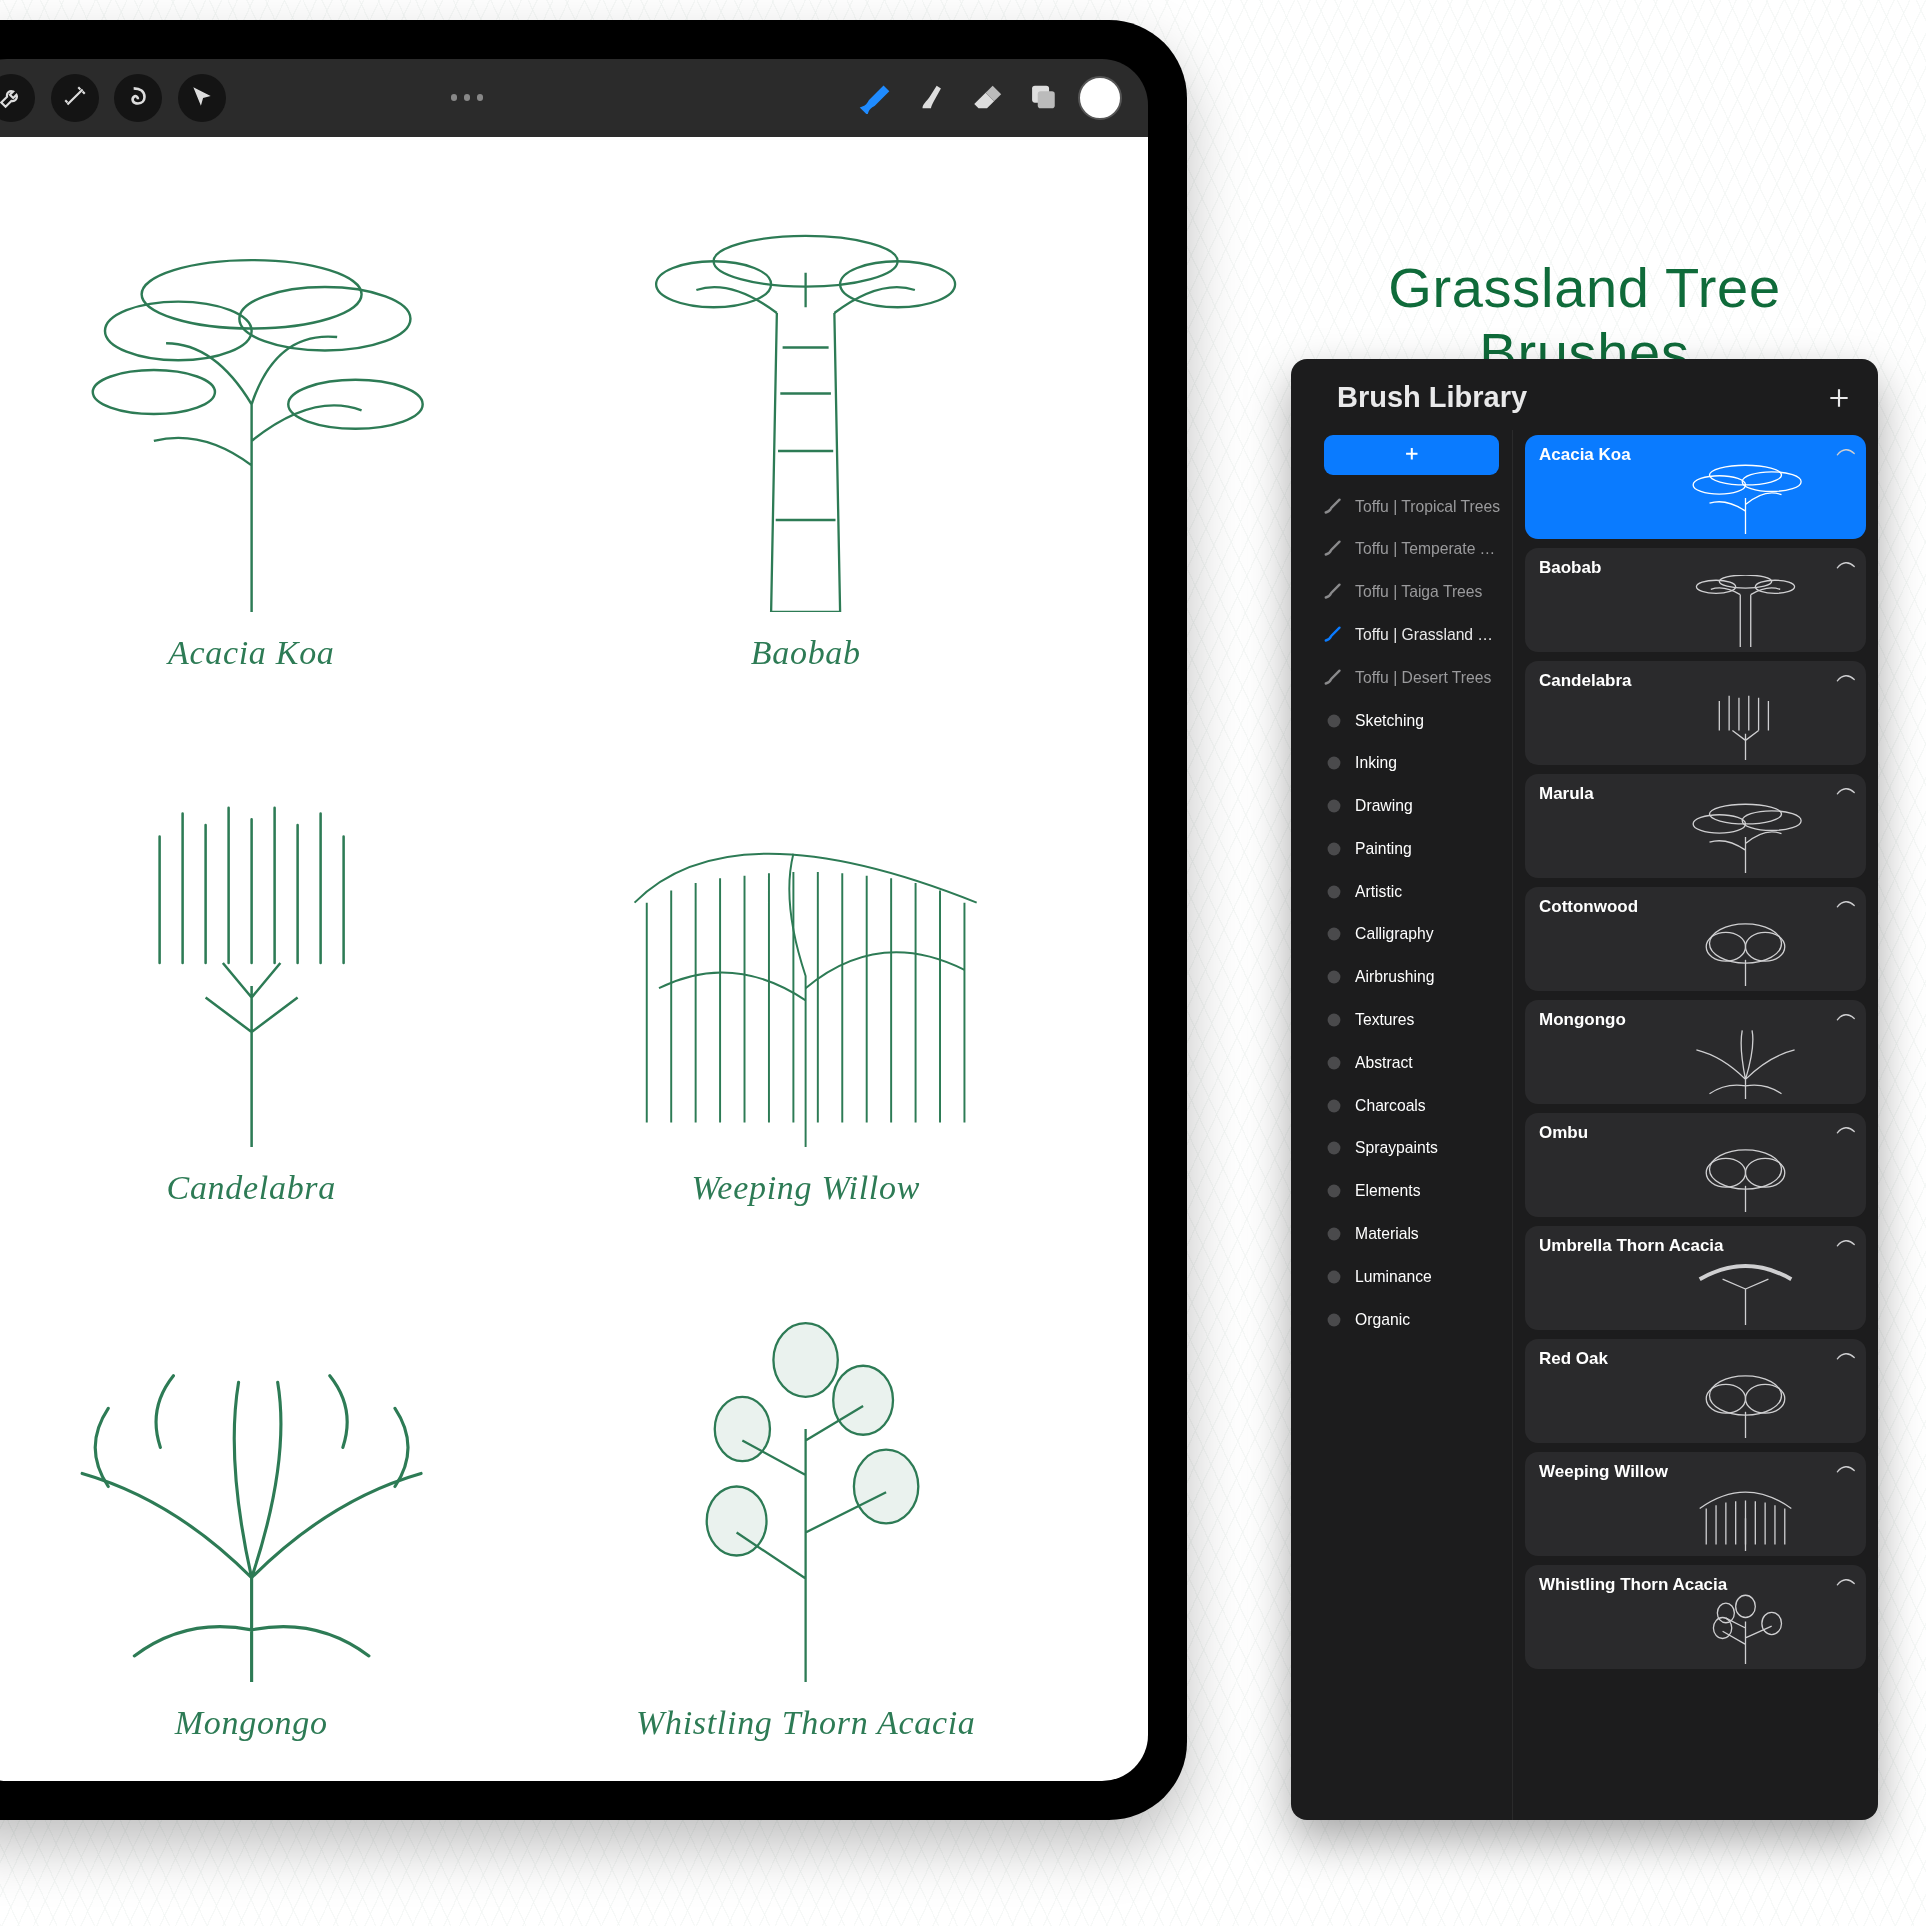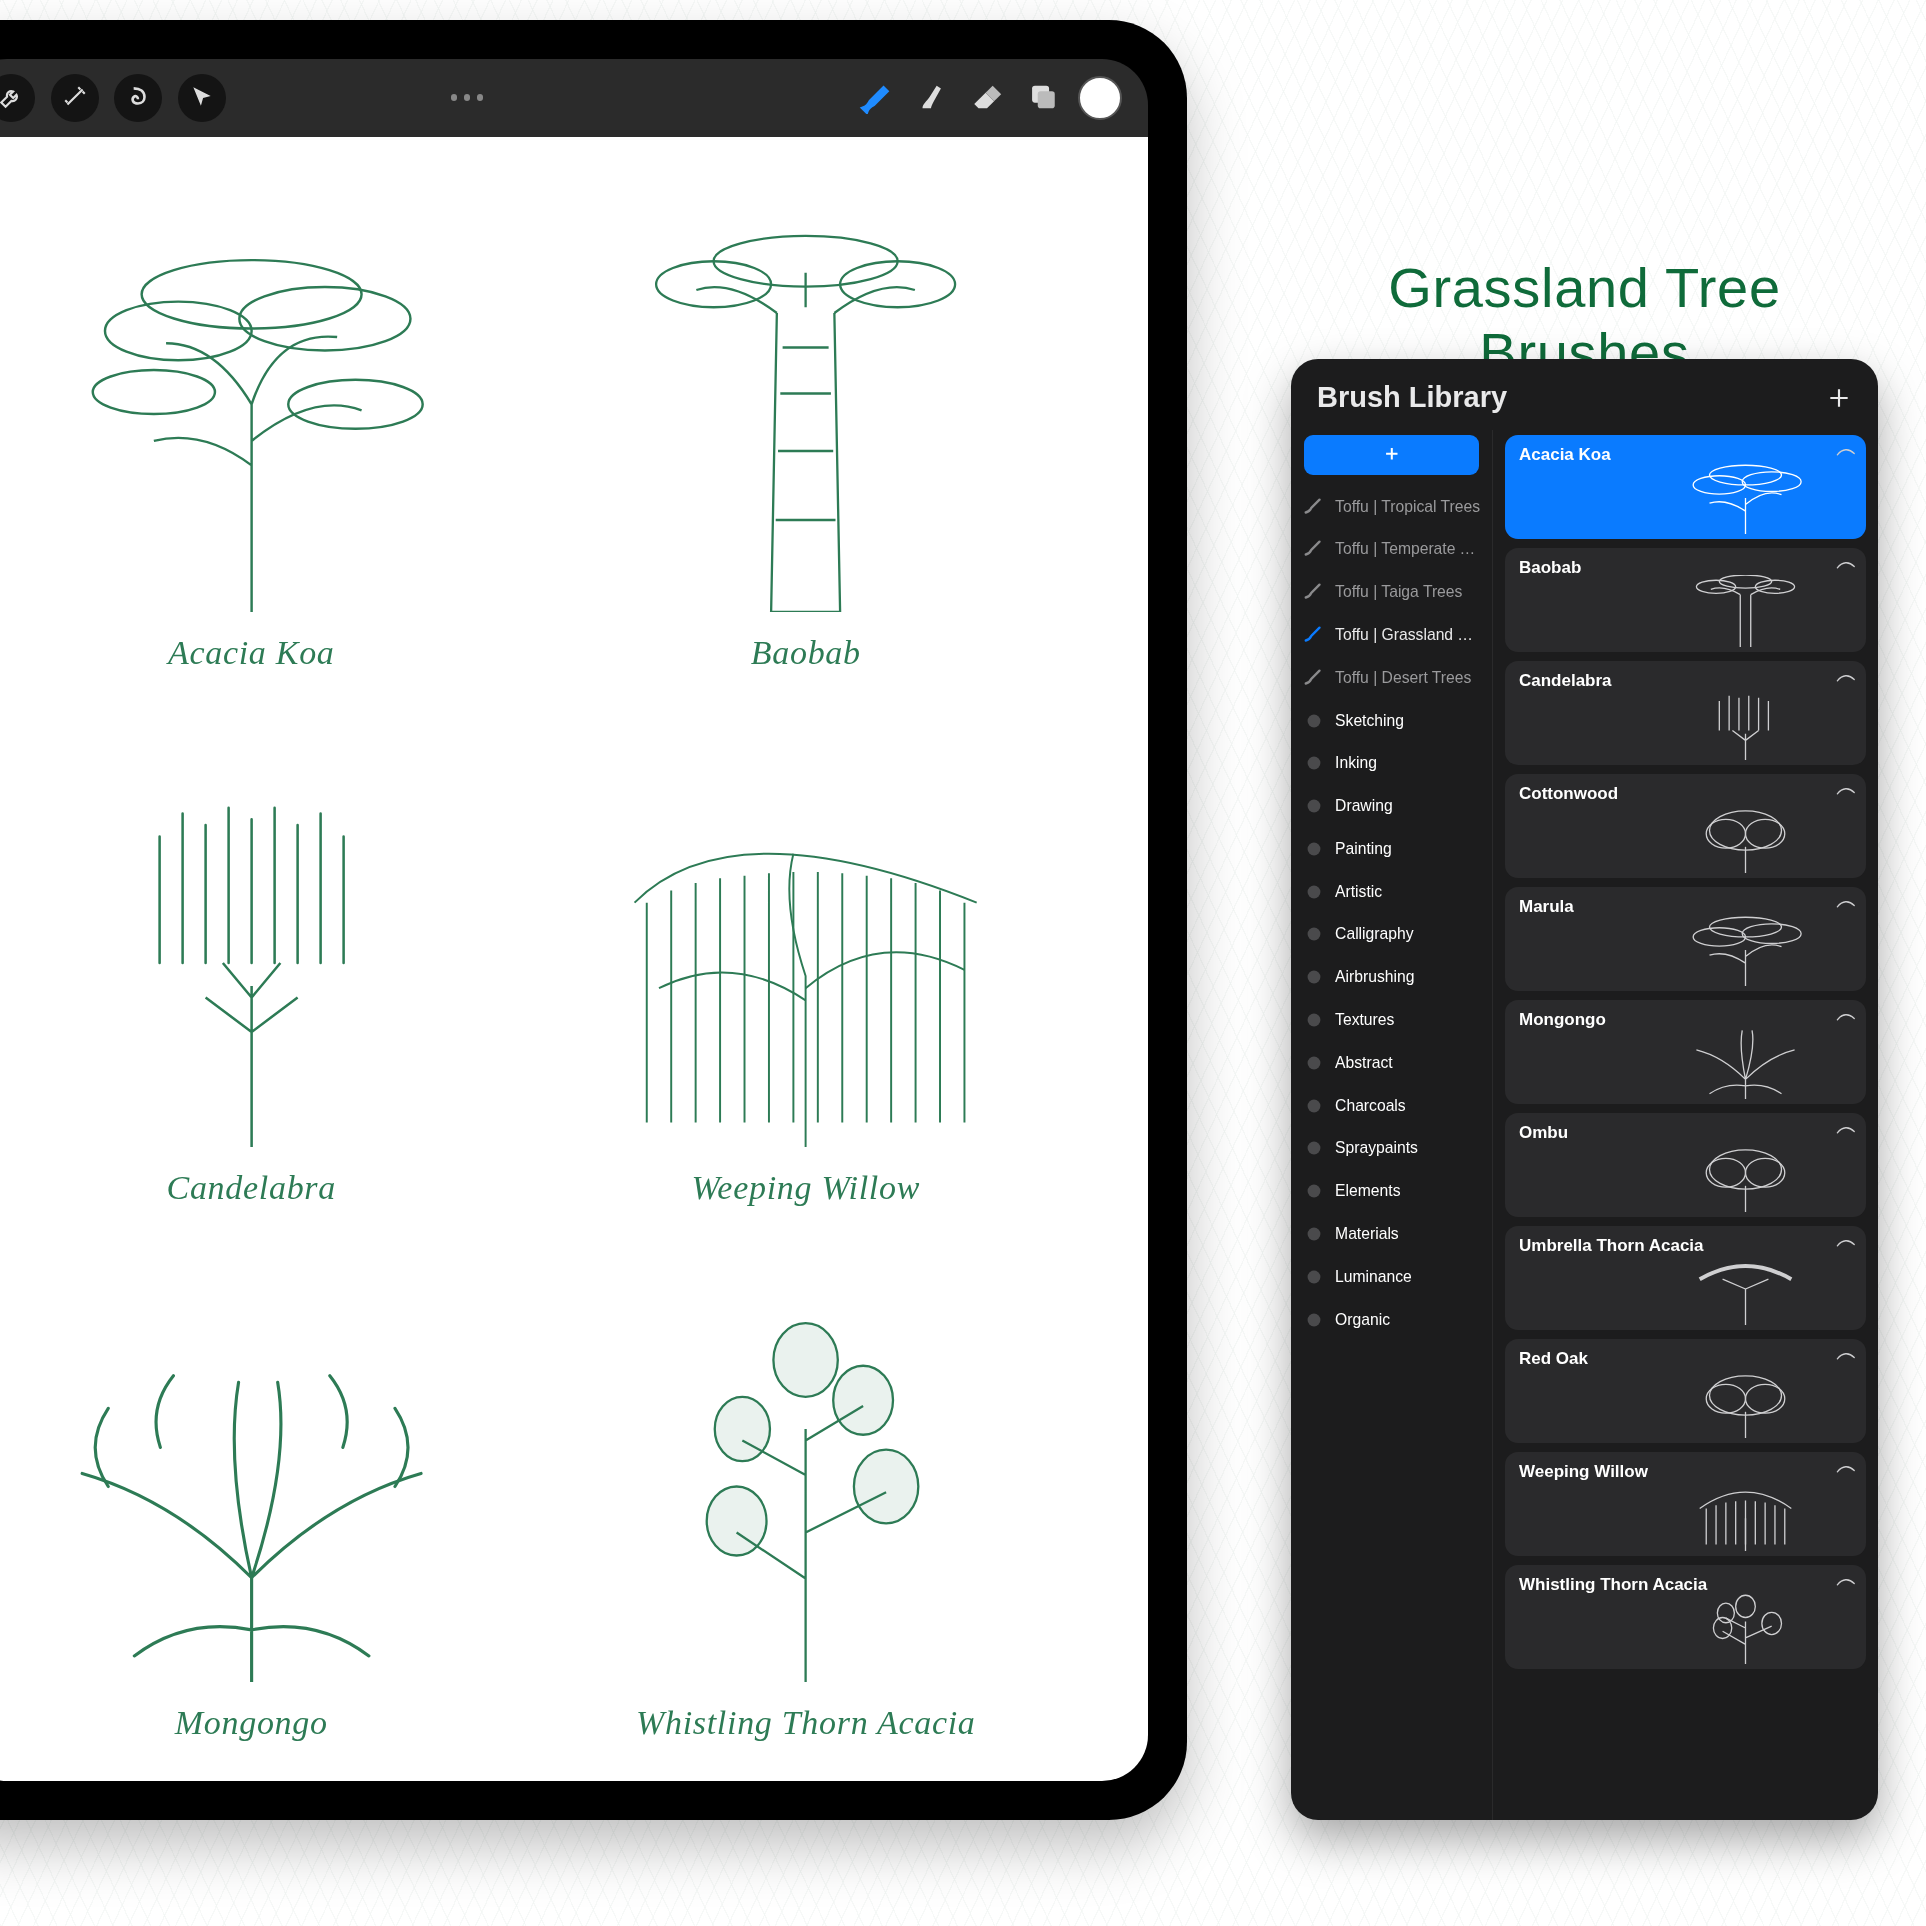--- a/index.html
+++ b/index.html
@@ -118,25 +118,25 @@
   }
 
   
   .panel {
     position: absolute;
     top: 359px;
     left: 1291px;
     width: 587px;
     height: 1461px;
     background: #1c1c1d;
-    border-radius: 27px;
+    border-radius: 16px;
     box-shadow: 0 19.6px 46px rgba(0,0,0,0.35);
     overflow: hidden;
     color: #e9e9ea;
-    display: flex; flex-direction: column;
+    display: flex; flex-direction: column; padding-left: 20px;
   }
   .panel-header {
     display: flex; align-items: center; justify-content: space-between;
     padding: 22px 26px 15.7px 26px;
   }
   .panel-title { font-size: 29px; font-weight: 700; }
   .panel-plus { width: 26px; height: 26px; }
   .panel-plus svg { width: 100%; height: 100%; }
 
   .panel-body {
@@ -598,41 +598,41 @@
             <svg viewBox="0 0 200 110" fill="none" stroke="#cfcfd1" stroke-width="2">
               <path d="M100 110V70M100 80l-20-15M100 80l20-15"></path>
               <path d="M60 65V20M75 65V12M90 65V15M105 65V12M120 65V15M135 65V20"></path>
             </svg>
           </div>
     <div class="brush-swoosh"><svg viewBox="0 0 30 16" fill="none" stroke="#cfcfd1" stroke-width="2" stroke-linecap="round">
               <path d="M2 12 C 10 2, 20 2, 28 10"></path>
             </svg></div>
         </div>
         <div class="brush-item">
+    <div class="brush-name">Marula</div>
+    <div class="brush-thumb">
+            <svg viewBox="0 0 200 110" fill="none" stroke="#cfcfd1" stroke-width="2">
+              <path d="M100 110V55M100 75q-30-20-55-12M100 65q30-25 55-15"></path>
+              <ellipse cx="60" cy="35" rx="40" ry="14"></ellipse>
+              <ellipse cx="140" cy="30" rx="45" ry="15"></ellipse>
+              <ellipse cx="100" cy="20" rx="55" ry="15"></ellipse>
+            </svg>
+          </div>
+    <div class="brush-swoosh"><svg viewBox="0 0 30 16" fill="none" stroke="#cfcfd1" stroke-width="2" stroke-linecap="round">
+              <path d="M2 12 C 10 2, 20 2, 28 10"></path>
+            </svg></div>
+        </div>
+        <div class="brush-item">
     <div class="brush-name">Cottonwood</div>
     <div class="brush-thumb">
             <svg viewBox="0 0 200 110" fill="none" stroke="#cfcfd1" stroke-width="2">
               <path d="M100 110V70"></path>
               <ellipse cx="100" cy="45" rx="55" ry="30"></ellipse>
               <ellipse cx="70" cy="50" rx="30" ry="22"></ellipse>
               <ellipse cx="130" cy="50" rx="30" ry="22"></ellipse>
-            </svg>
-          </div>
-    <div class="brush-swoosh"><svg viewBox="0 0 30 16" fill="none" stroke="#cfcfd1" stroke-width="2" stroke-linecap="round">
-              <path d="M2 12 C 10 2, 20 2, 28 10"></path>
-            </svg></div>
-        </div>
-        <div class="brush-item">
-    <div class="brush-name">Marula</div>
-    <div class="brush-thumb">
-            <svg viewBox="0 0 200 110" fill="none" stroke="#cfcfd1" stroke-width="2">
-              <path d="M100 110V55M100 75q-30-20-55-12M100 65q30-25 55-15"></path>
-              <ellipse cx="60" cy="35" rx="40" ry="14"></ellipse>
-              <ellipse cx="140" cy="30" rx="45" ry="15"></ellipse>
-              <ellipse cx="100" cy="20" rx="55" ry="15"></ellipse>
             </svg>
           </div>
     <div class="brush-swoosh"><svg viewBox="0 0 30 16" fill="none" stroke="#cfcfd1" stroke-width="2" stroke-linecap="round">
               <path d="M2 12 C 10 2, 20 2, 28 10"></path>
             </svg></div>
         </div>
         <div class="brush-item">
     <div class="brush-name">Mongongo</div>
     <div class="brush-thumb">
             <svg viewBox="0 0 200 110" fill="none" stroke="#cfcfd1" stroke-width="2">

